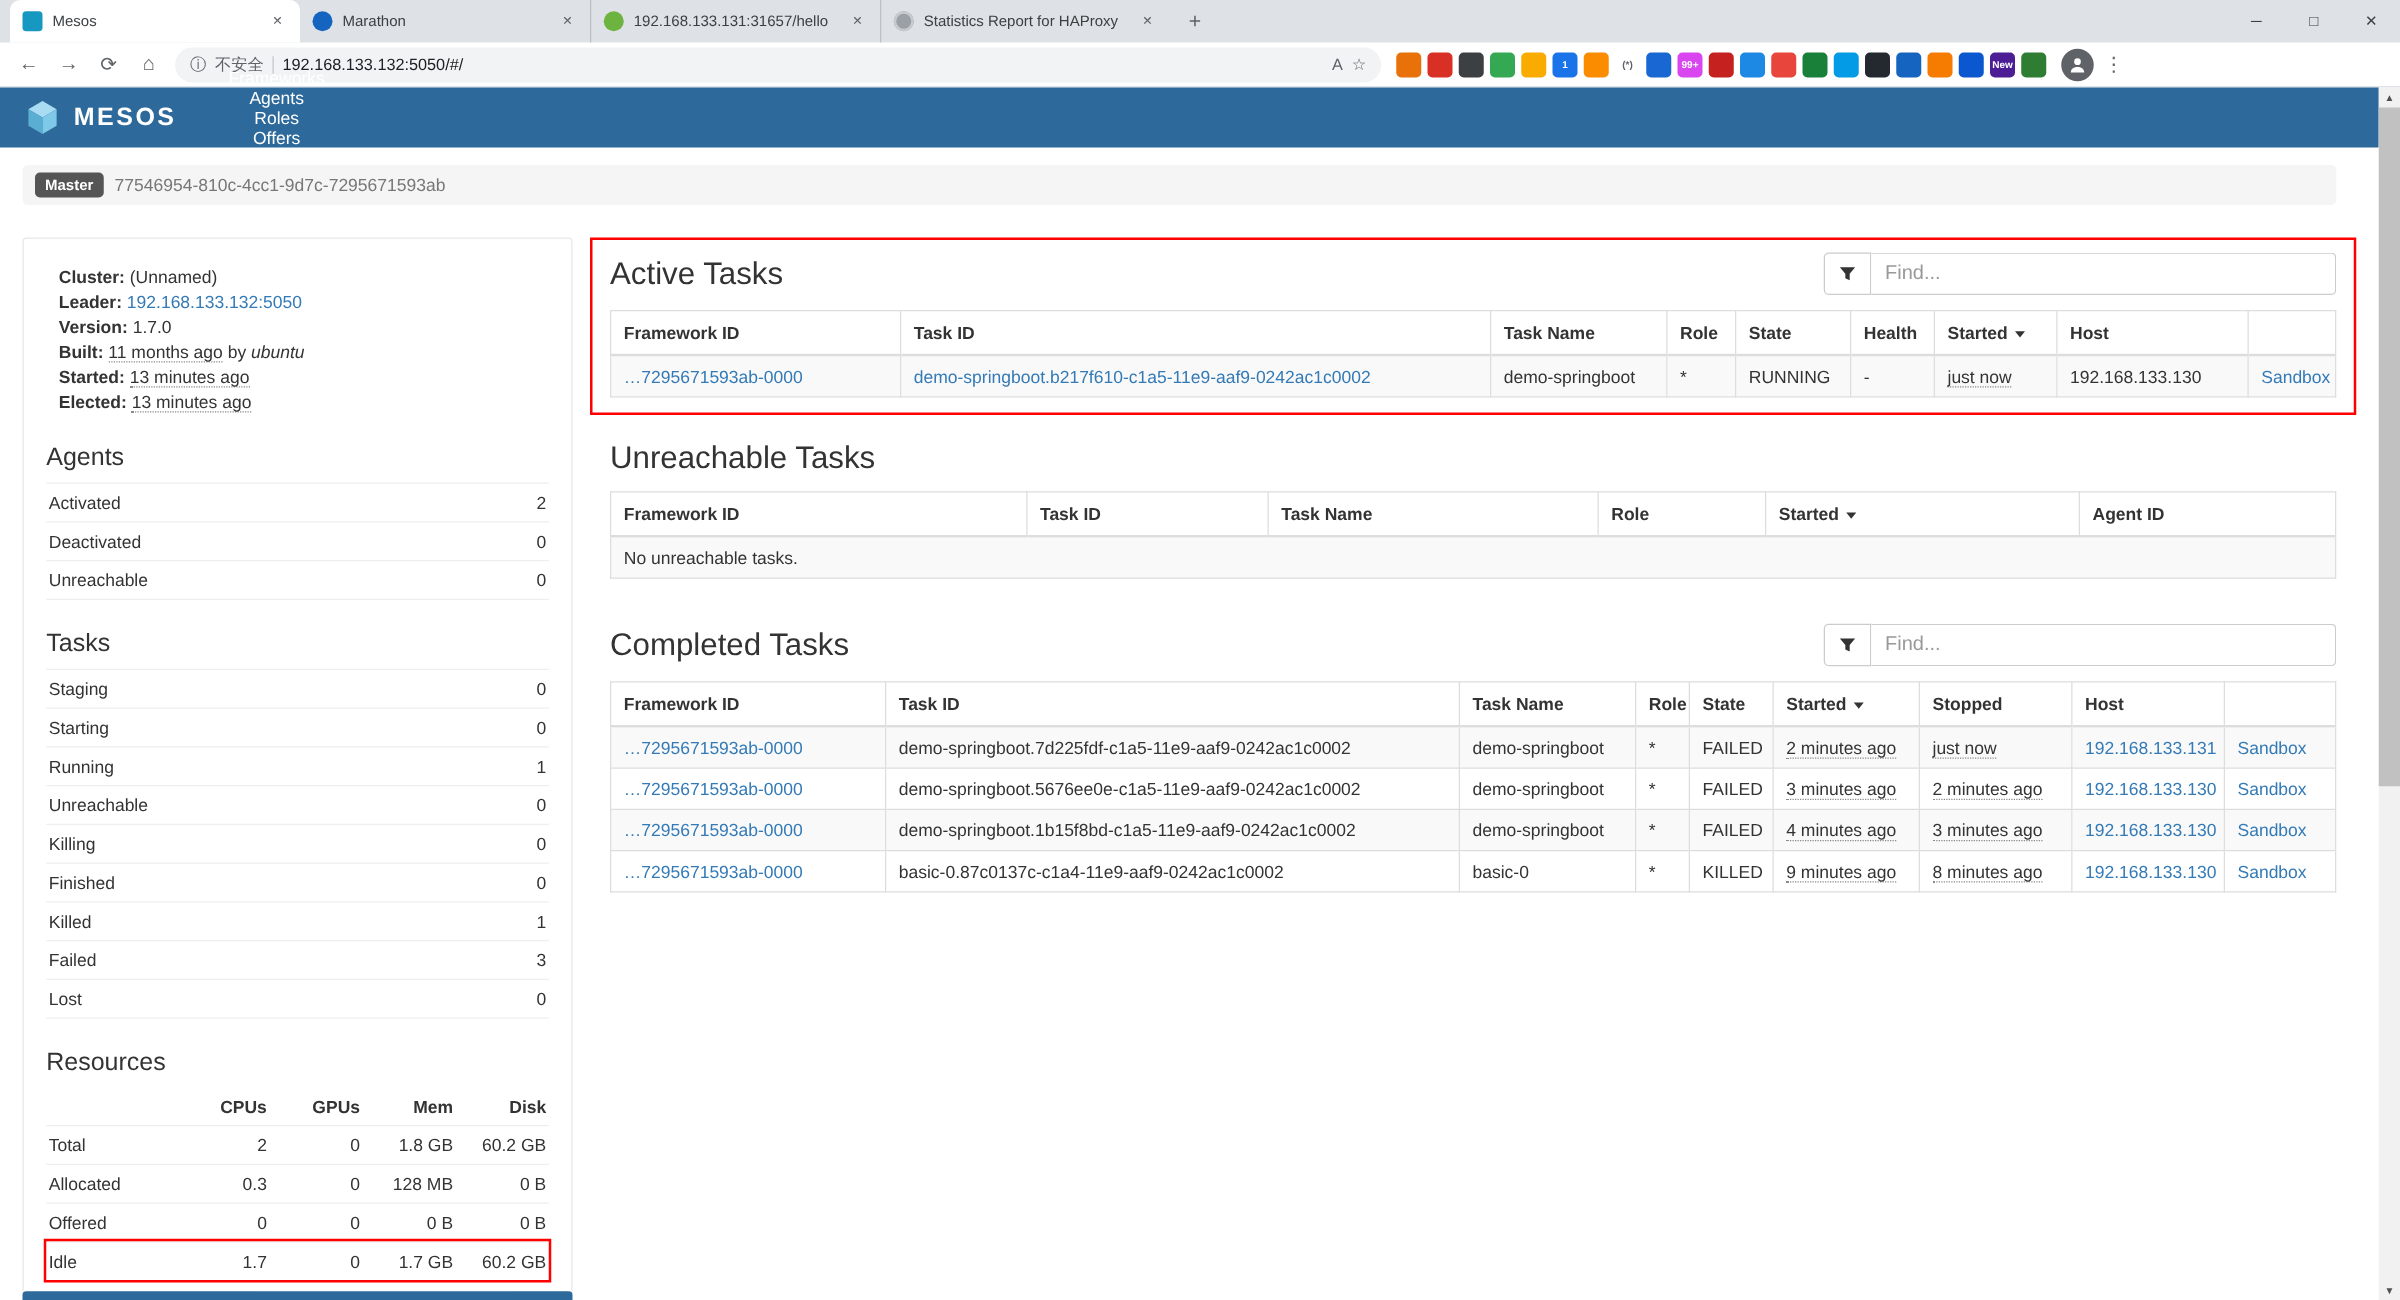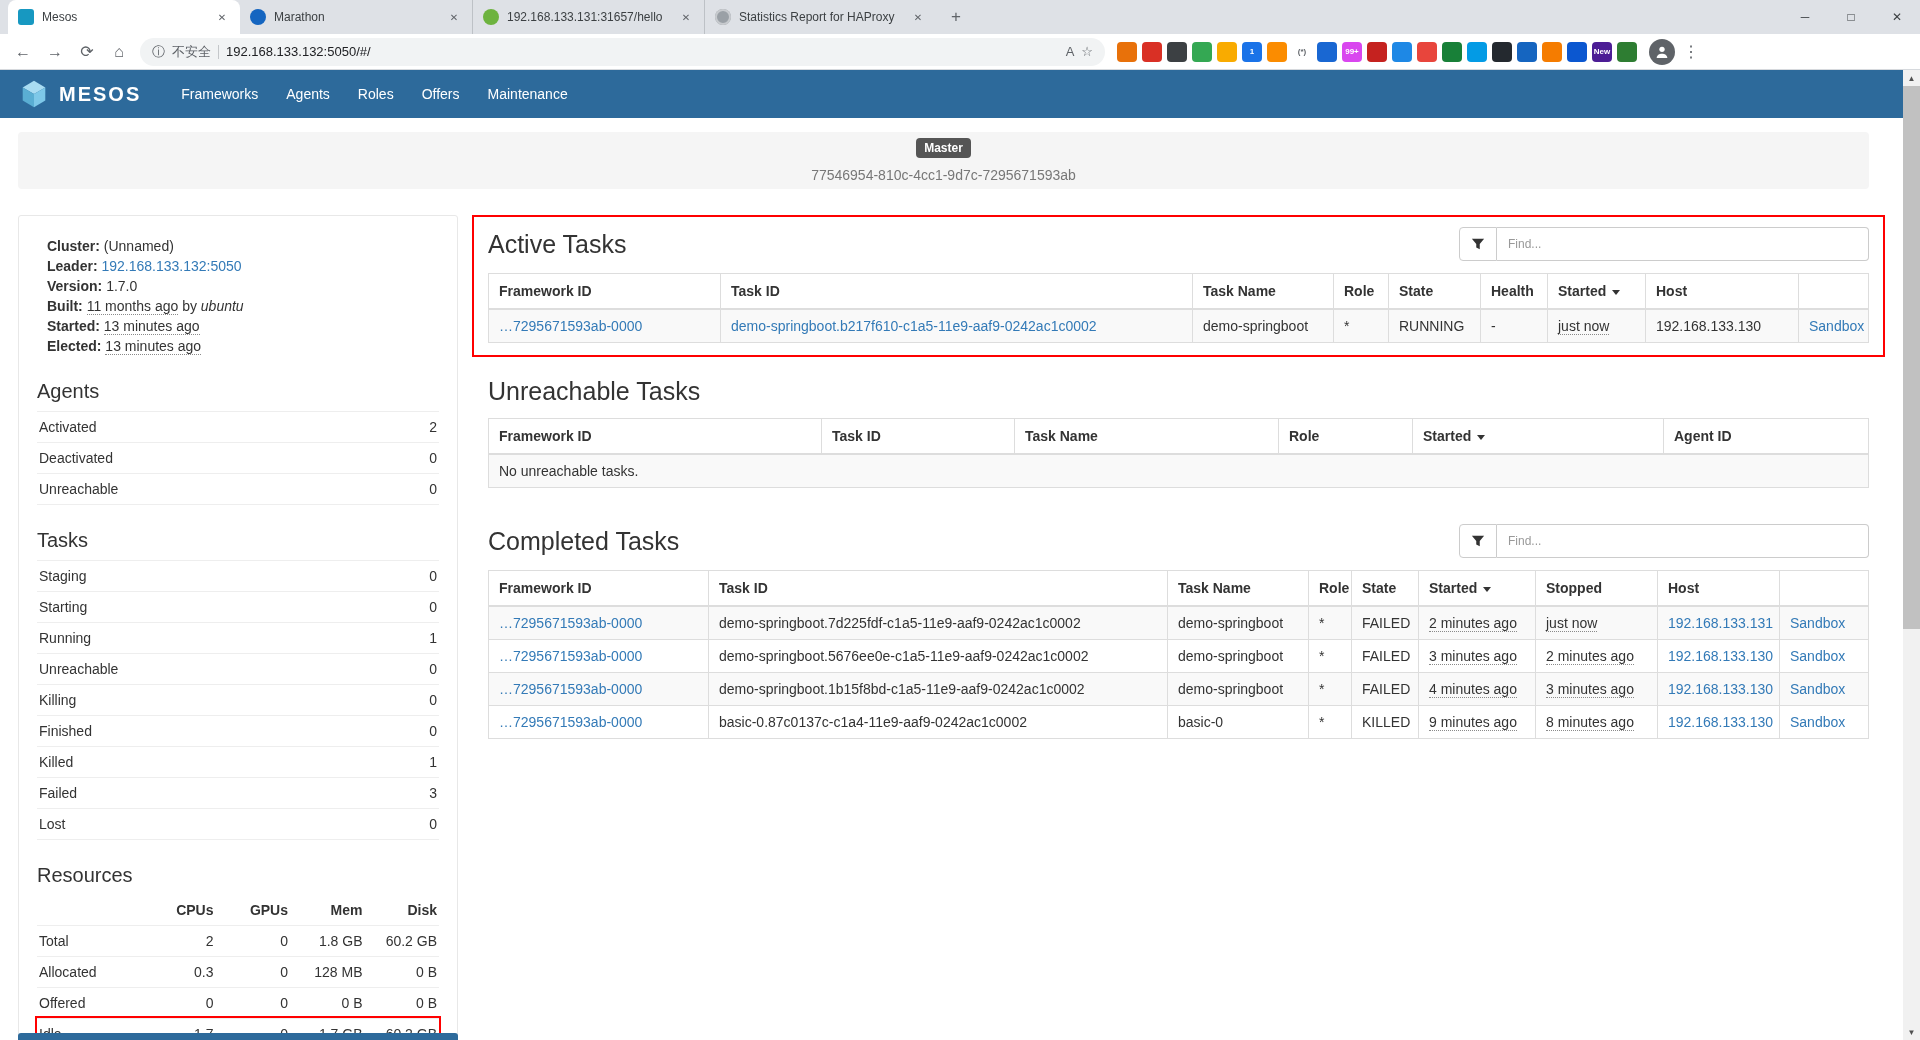--- a/index.html
+++ b/index.html
@@ -39,25 +39,25 @@
   
   .page { position:relative; width:1903px; height:970px; }
   .pagebar { position:absolute; right:-17px; top:0; bottom:0; width:17px; background:#f1f1f1; }
   .pagebar .arrow { height:16px; display:flex; align-items:center; justify-content:center; font-size:8px; color:#505050; }
   .pagebar .arrow.down { position:absolute; bottom:0; left:0; right:0; }
   .pagebar .thumb { position:absolute; top:16px; left:0; width:17px; height:56%; background:#c1c1c1; }
 
   .mesos-navbar { height:48px; background:#2d6a9b; display:flex; align-items:center; padding:0 18px; }
   .brand { display:flex; align-items:center; gap:9px; margin-right:26px; }
   .brand-text { color:#fff; font-size:20px; font-weight:bold; letter-spacing:2px; }
-  .nav-items { display:flex; align-items:center; }
+  .nav-items { display:flex; align-items:center;flex-direction:column; }
   .nav-item { color:#fff; font-size:14px; padding:0 14px; text-decoration:none; }
 
   .content-pad { padding:14px 34px 0 18px; }
-  .master-row { background:#f5f5f5; border-radius:4px; padding:6px 10px; display:flex; align-items:center; gap:9px; margin-bottom:26px;flex-direction:column; }
+  .master-row { background:#f5f5f5; border-radius:4px; padding:6px 10px; display:flex; align-items:center; gap:9px; margin-bottom:26px; }
   .master-badge { background:#555; color:#fff; font-size:12px; font-weight:bold; padding:3px 8px; border-radius:4px; }
   .master-id { color:#777; font-size:14px; }
 
   .layout { display:flex; align-items:flex-start; gap:30px; }
 
   
   .sidebar { width:440px; flex:none; background:#fff; border:1px solid #e8e8e8; border-radius:3px; padding:20px 18px 12px; font-size:14px; }
   .info-line { line-height:20px; }
   .info-line b { font-weight:bold;margin-left:10px; }
   .lk { color:#337ab7; text-decoration:none; cursor:pointer; }
@@ -78,21 +78,21 @@
   .idle-red { outline:2px solid #ff0000; }
   .bottom-blue { position:absolute; left:18px; bottom:-1px; width:440px; height:8px; background:#2d6a9b; border-radius:3px 3px 0 0; }
 
   
   .main { flex:1; min-width:0; }
   .red-wrap { border:2px solid #ff0000; padding:10px 14px 12px; margin:0 -16px 20px; }
   .section-head { display:flex; justify-content:space-between; align-items:center; margin-bottom:12px; }
   .section-title { font-size:25px; font-weight:400; color:#333; }
   .find-group { display:flex; }
   .filter-btn { width:38px; height:34px; border:1px solid #ccc; background:#fff; border-radius:4px 0 0 4px; display:flex; align-items:center; justify-content:center; }
-  .find-input { width:372px; height:34px; border:1px solid #ccc; border-left:none; border-radius:0 4px 4px 0; padding:0 11px; font-size:12px; color:#3b82f6; font-family:inherit; outline:none; }
+  .find-input { width:372px; height:34px; border:1px solid #ccc; border-left:none; border-radius:0 4px 4px 0; padding:0 11px; font-size:16px; color:#3b82f6; font-family:inherit; outline:none; }
   .find-input::placeholder { color:#999; }
   .section { margin-top:36px; }
   table.data { width:100%; border-collapse:collapse; table-layout:fixed; font-size:14px; }
   .data th { text-align:left; font-weight:bold; padding:9px 10px; border:1px solid #ddd; border-bottom-width:2px; white-space:nowrap; overflow:hidden; }
   .data td { padding:8px 10px; border:1px solid #ddd; white-space:nowrap; overflow:hidden; }
   .data tbody tr:nth-child(odd) { background:#f9f9f9; }
   .caret { display:inline-block; width:0; height:0; border-left:4px solid transparent; border-right:4px solid transparent; border-top:5px solid #333; margin-left:6px; vertical-align:middle; }
 </style>
 </head>
 <body>

